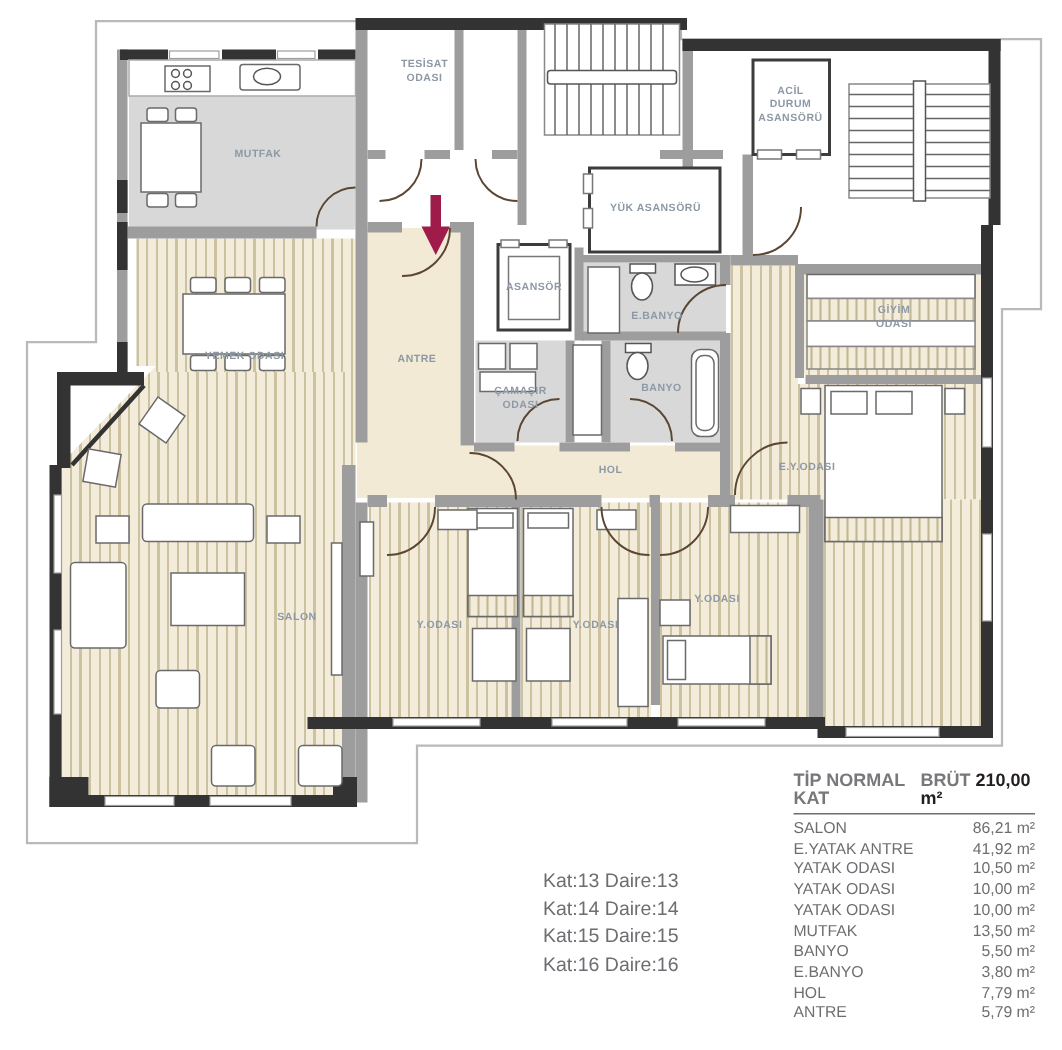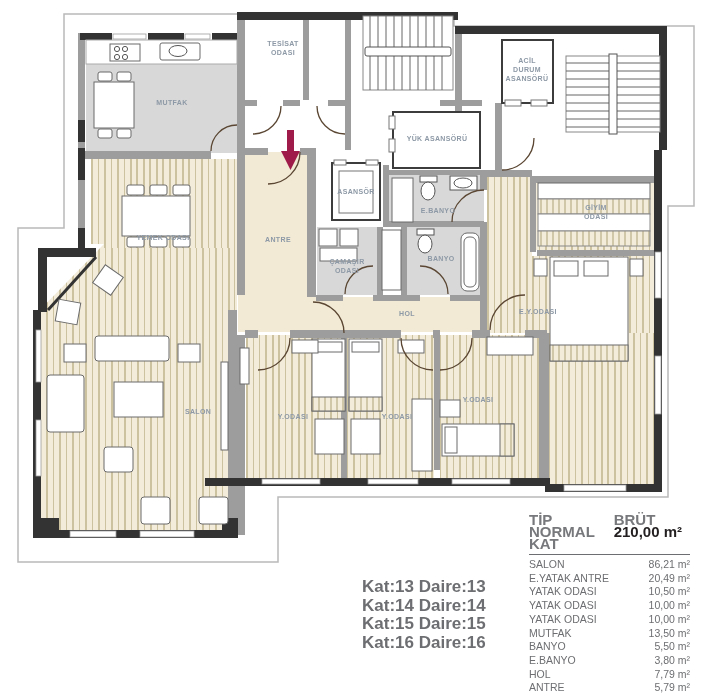--- a/index.html
+++ b/index.html
@@ -10,25 +10,25 @@
   .wood{background:repeating-linear-gradient(90deg,#cdc2a0 0 1.5px,#f3ecda 1.5px 6.5px);}
   .beige{background:#f2ead5;}
   .svc{background:#d8d8d8;}
   .white{background:#ffffff;}
   svg.overlay{position:absolute;left:0;top:0;pointer-events:none;}
   .rlabel{position:absolute;transform:translate(-50%,-50%);color:var(--label,#8d99a6);
           font-size:7px;font-weight:700;letter-spacing:.05em;text-align:center;
           white-space:pre-line;line-height:1.3;z-index:5;}
   .legend{position:absolute;left:529px;top:514px;width:161px;color:#6d6e71;}
   .legend-header{display:flex;justify-content:flex-start;align-items:baseline;
-          font-size:15px;font-weight:700;color:#77787b;line-height:12px;}
+          font-size:12px;font-weight:700;color:#77787b;line-height:12px;}
   .legend-header .gross b{color:#231f20;font-weight:700;}
   .legend-rule{border-bottom:1.5px solid #6d6e71;margin:4px 0 3px 0;}
   .lrow{display:flex;justify-content:space-between;font-size:10.5px;line-height:13.7px;color:#6d6e71;}
-  .units{position:absolute;left:362px;top:578px;color:#6d6e71;font-size:17px;font-weight:700;text-align:center;}
+  .units{position:absolute;left:362px;top:578px;color:#6d6e71;font-size:13px;font-weight:400;text-align:center;}
   .uline{line-height:18.5px;}
 </style>
 </head>
 <body>
 
 <div class="canvas">
   <div class="plan">
 
     <div class="room svc" style="left:86px;top:40px;width:151px;height:113px;"></div>
     <div class="room white" style="left:245px;top:22px;width:58px;height:78px;"></div>
@@ -331,21 +331,21 @@
       </span>
     </div>
     <div class="legend-rule"></div>
     <div>
         <div class="lrow">
           <span>SALON</span>
           <span>86,21 m²</span>
         </div>
         <div class="lrow">
           <span>E.YATAK ANTRE</span>
-          <span>20,49 m²</span>
+          <span>41,92 m²</span>
         </div>
         <div class="lrow">
           <span>YATAK ODASI</span>
           <span>10,50 m²</span>
         </div>
         <div class="lrow">
           <span>YATAK ODASI</span>
           <span>10,00 m²</span>
         </div>
         <div class="lrow">

